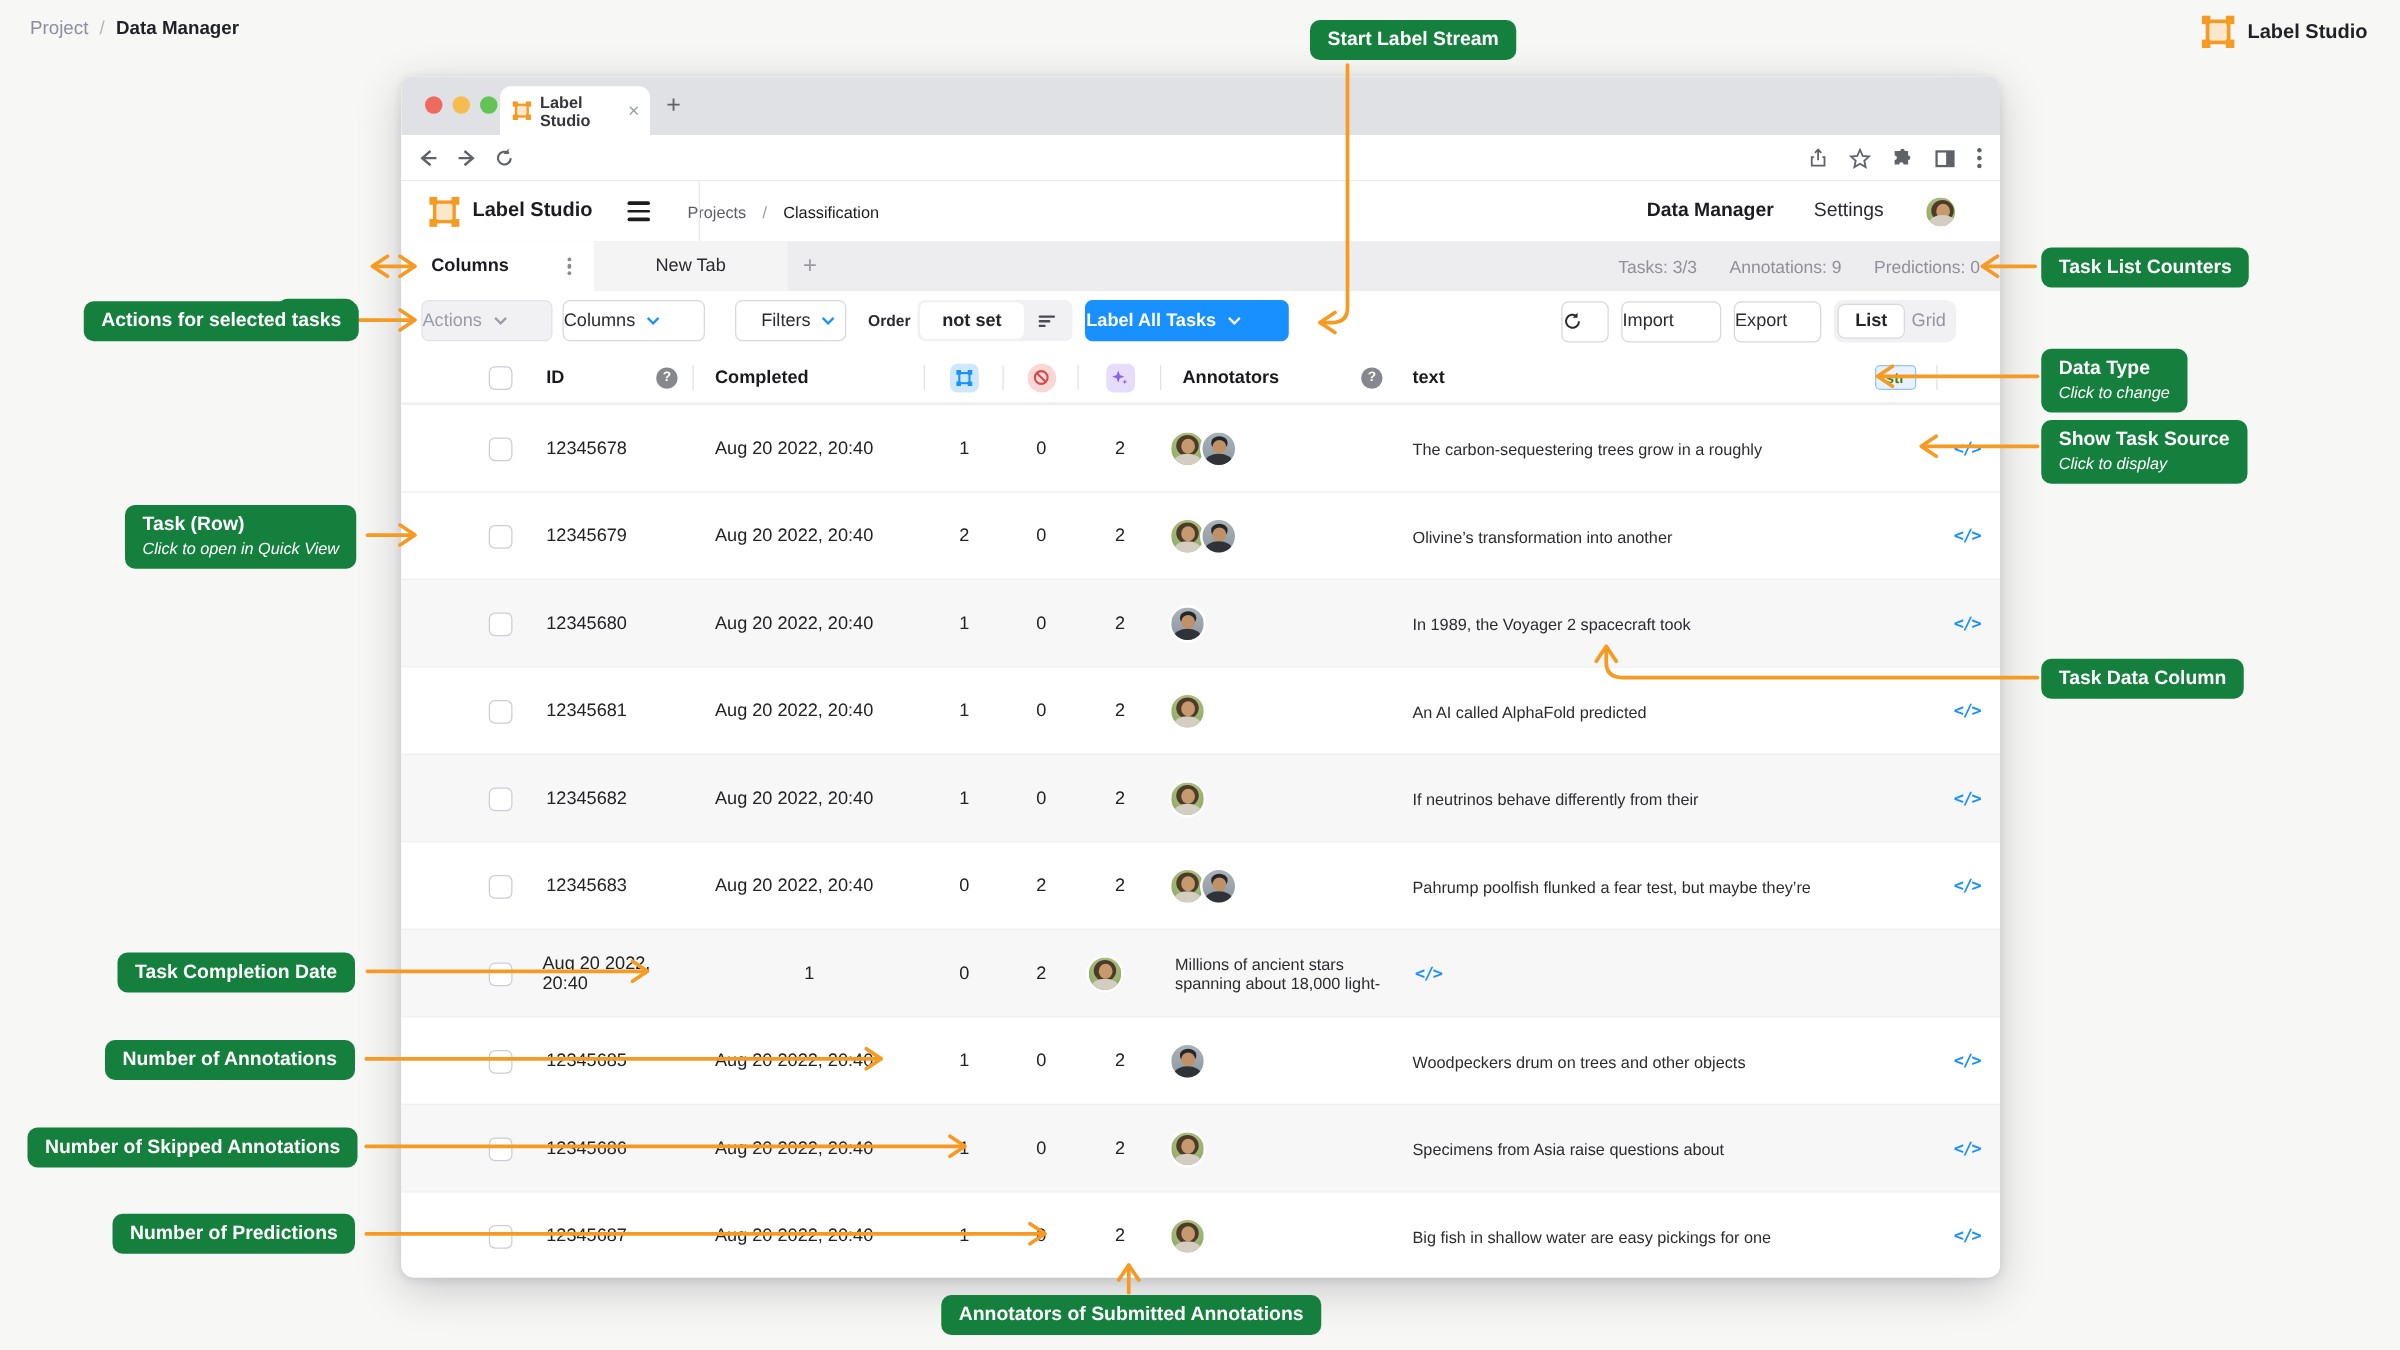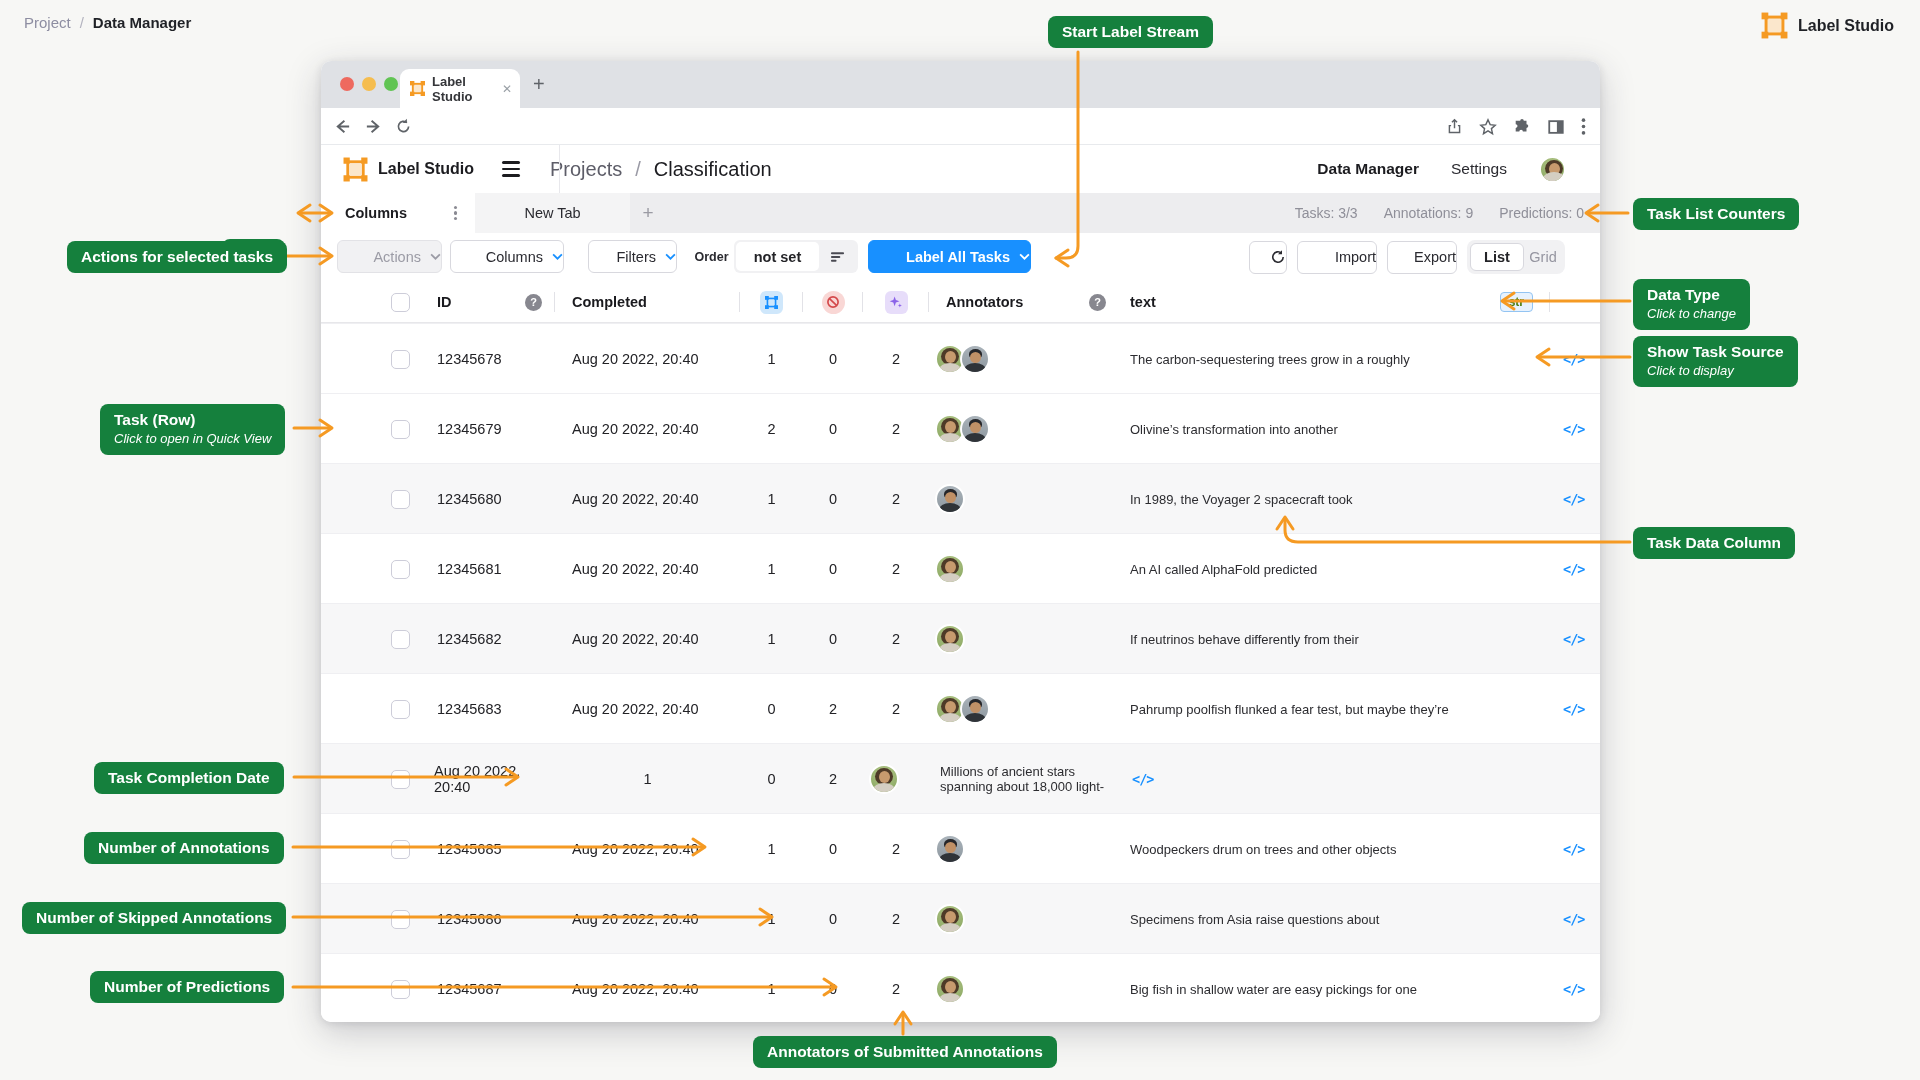--- a/index.html
+++ b/index.html
@@ -44,40 +44,40 @@
     padding:0 14px; font-size:14px; color:#3f4246;
   }
   .bar-right { position:absolute; right:14px; top:0; height:37px; display:flex; align-items:center; gap:16px; color:#5f6368;}
 
   
   .app-header { height:48px; background:#fff; display:flex; align-items:center; position:relative; }
   .app-header .brand { display:flex; align-items:center; gap:10px; margin-left:22px; font-size:16px; font-weight:bold; color:#1c1c20;}
   .hamburger { margin-left:28px; display:flex; flex-direction:column; gap:4px; }
   .hamburger i { width:18px; height:2.4px; background:#1c1c20; border-radius:2px; display:block;}
   .hdr-divider { position:absolute; left:238px; top:0; bottom:0; width:1px; background:#e8e8ec; }
-  .app-nav { margin-left:30px; display:flex; gap:13px; font-size:20px; align-items:center;}
+  .app-nav { margin-left:30px; display:flex; gap:13px; font-size:13px; align-items:center;}
   .app-nav .nav-muted { color:#5d5d68; }
   .app-nav .nav-sep { color:#9a9aa5; }
   .app-nav .nav-current { color:#1c1c20; }
   .hdr-right { position:absolute; right:34px; display:flex; align-items:center; gap:32px; font-size:15.5px; }
   .hdr-right .dm { font-weight:bold; color:#1c1c20; }
   .hdr-right .st { color:#2a2a30; }
 
   
   .dm-tabbar { height:40px; background:#ededef; display:flex; align-items:center; position:relative; font-size:14.5px;}
   .dm-tab-active { width:154px; height:40px; background:#fff; display:flex; align-items:center; padding-left:24px; font-weight:bold; color:#1c1c20; position:relative;}
   .kebab { position:absolute; right:18px; display:flex; flex-direction:column; gap:2.5px;}
   .kebab i { width:3.2px; height:3.2px; border-radius:50%; background:#8a8a93; display:block;}
   .dm-tab { width:155px; height:40px; background:#f4f4f5; display:flex; align-items:center; justify-content:center; color:#2a2a30;}
   .dm-tab-add { width:36px; text-align:center; color:#9a9aa3; font-size:19px; }
   .dm-counters { position:absolute; right:16px; display:flex; gap:26px; color:#8f8f99; font-size:14px; }
 
   
   .dm-toolbar { height:48px; background:#fff; position:relative; }
-  .btn { height:33px; border-radius:6px; display:inline-flex; align-items:center; justify-content:flex-end; gap:9px; font-size:14.5px; background:#fff; border:1px solid #d8d8de; color:#2a2a30;}
+  .btn { height:33px; border-radius:6px; display:inline-flex; align-items:center; justify-content:flex-start; gap:9px; font-size:14.5px; background:#fff; border:1px solid #d8d8de; color:#2a2a30;}
   .tb-left { position:absolute; left:16px; top:7px; display:flex; align-items:center; }
   .btn-actions { width:105px; background:#f1f1f3; border-color:#e2e2e6; color:#9b9ba5; }
   .btn-columns { width:114px; margin-left:8px; }
   .btn-filters { width:89px; margin-left:24px;padding-left:20px; }
   .order-label { margin-left:12px; font-size:12.5px; font-weight:bold; color:#2a2a30; width:45px; text-align:center;}
   .order-seg { width:124px; height:33px; background:#f1f1f3; border-radius:6px; display:flex; align-items:center; padding:2px; }
   .order-chip { width:83px; height:29px; background:#fff; border-radius:5px; display:flex; align-items:center; justify-content:center; font-weight:bold; font-size:14.5px;}
   .order-sort { flex:1; display:flex; justify-content:center; color:#4a4a52;}
   .btn-lat { width:163px; margin-left:10px; background:#1890ff; border-color:#1890ff; color:#fff; font-weight:bold; }
   .tb-right { position:absolute; right:35px; top:7px; display:flex; align-items:center; gap:10px;}

